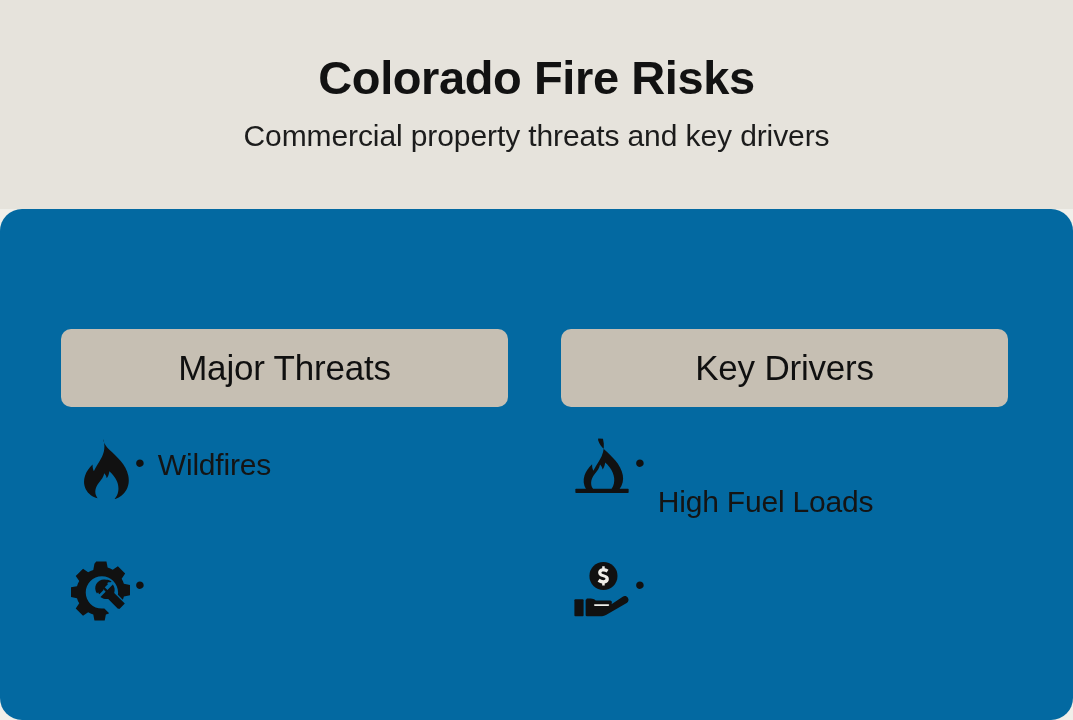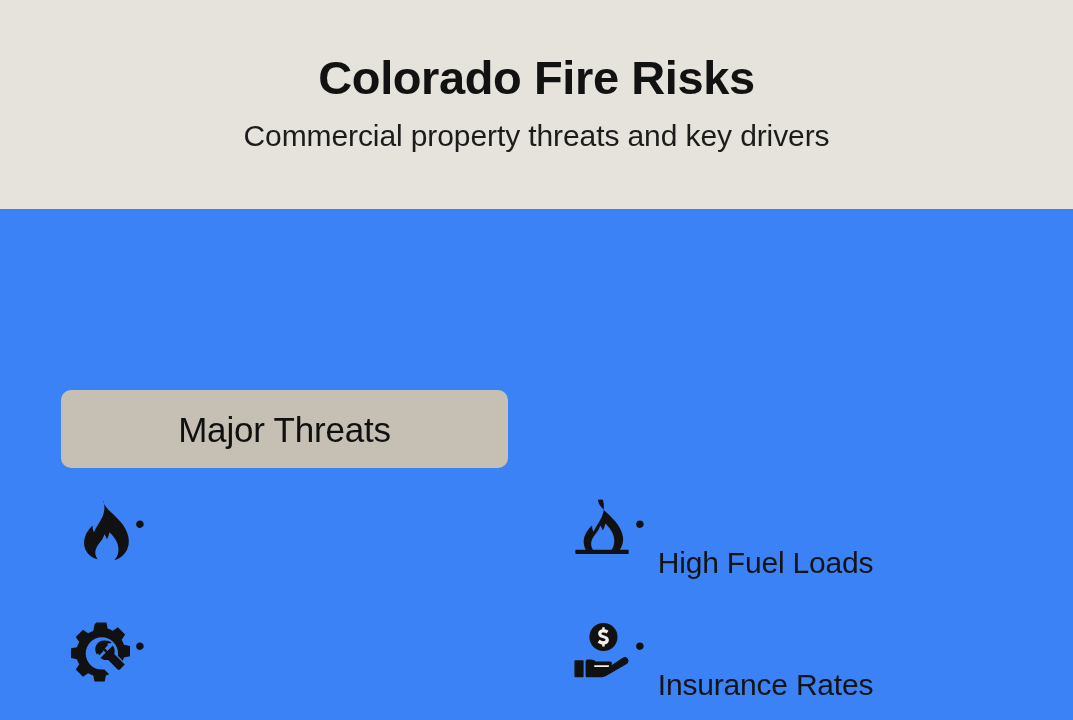--- a/index.html
+++ b/index.html
@@ -57,27 +57,28 @@
     letter-spacing: -0.1px;
     color: #1c1c1c;
     line-height: 1.15;
     text-align: center;
   }
 
   
   .board {
     flex: 1 1 auto;
     position: relative;
-    background: #3b82f6;
+    background: #0369a1;
     padding: 58px 61px 0 61px;
     box-sizing: border-box;
     display: flex;
     flex-direction: row;
     gap: 53px;
-    align-items: flex-end;
+    align-items: center;
+    border-radius: 22px;
   }
 
   .column {
     width: 447px;
     flex: 0 0 447px;
     display: flex;
     flex-direction: column;
   }
 
   .column-header {
@@ -183,20 +184,21 @@
       <ul class="item-list">
 
         <li class="list-item first">
           <span class="item-icon">
             <svg viewBox="0 0 64 64" xmlns="http://www.w3.org/2000/svg" aria-hidden="true">
               <path fill="#111111" d="M33.6 2.2c1.6 6.9 1.0 12.6-1.6 18.3-1.5 3.3-3.5 6.3-5.4 9.3-1.1 1.8-2.2 3.6-3.0 5.5-1.0-2.1-1.4-4.3-1.3-6.8-3.6 3.3-6.3 7.0-7.8 11.5-2.6 7.8-0.3 15.5 6.0 20.1 2.0 1.5 4.3 2.5 6.9 3.0-1.7-2.3-2.5-4.7-2.3-7.4.2-3.0 1.5-5.6 3.3-8.0 1.3-1.7 2.7-3.3 3.9-5.1 1.0-1.5 1.7-3.2 2.0-5.1 1.4 1.5 2.2 3.2 2.6 5.1 1.5-2.3 2.4-4.7 2.7-7.3 3.4 3.0 6.1 6.4 7.8 10.5 1.5 3.6 2.0 7.3 1.2 11.1-.6 2.8-1.9 5.2-3.8 7.4 5.4-1.6 9.6-4.7 12.3-9.6 2.6-4.7 3.1-9.7 2.0-14.9-1.2-5.7-4.1-10.6-7.8-15.0-3.4-4.0-7.3-7.5-11.1-11.1-2.9-2.8-5.6-5.7-6.6-9.5-.1-.6-.2-1.2-.0-2.0z"></path>
             </svg>
           </span>
           <span class="item-text-wrap">
             <span class="bullet-dot">•</span>
+            <span class="item-label">Wildfires</span>
           </span>
         </li>
 
         <li class="list-item second">
           <span class="item-icon">
             <svg viewBox="0 0 64 64" xmlns="http://www.w3.org/2000/svg" aria-hidden="true">
               <path fill="#111111" fill-rule="evenodd" d="M26.0 2.5h10.6l1.2 6.3c1.9.5 3.7 1.3 5.3 2.3l5.3-3.6 7.5 7.5-3.6 5.3c1.0 1.6 1.8 3.4 2.3 5.3l6.3 1.2v10.6l-6.3 1.2c-.3 1.2-.7 2.3-1.2 3.4l-5.0-5.0c.1-.8.2-1.6.2-2.5 0-9.2-7.5-16.7-16.7-16.7S15.2 25.3 15.2 34.5 22.7 51.2 31.9 51.2c.9 0 1.7-.1 2.5-.2l5.0 5.0c-1.1.5-2.2.9-3.4 1.2l-1.2 6.3H24.2l-1.2-6.3c-1.9-.5-3.7-1.3-5.3-2.3l-5.3 3.6-7.5-7.5 3.6-5.3c-1.0-1.6-1.8-3.4-2.3-5.3l-6.3-1.2V29.3l6.3-1.2c.5-1.9 1.3-3.7 2.3-5.3l-3.6-5.3 7.5-7.5 5.3 3.6c1.6-1.0 3.4-1.8 5.3-2.3l1.2-6.3z"></path>
               <path fill="#111111" d="M41.9 23.2c-3.6-2.6-8.6-2.3-11.9 1.0-3.0 3.0-3.5 7.5-1.6 11.0l-.1.1 1.0 1.0 4.8-4.8 3.2 3.2-4.8 4.8 1.0 1.0.1-.1c1.5.8 3.2 1.1 4.8 1.0l10.3 10.3 5.2-5.2-10.3-10.3c.3-2.5-.4-5.1-2.1-7.1l-5.1 5.1-3.2-3.2 5.1-5.1c-.9-.8-1.8-1.4-2.8-1.8l5.4-.1z"></path>
               <path fill="#111111" d="M39.6 22.8l-5.6 5.6 3.6 3.6 5.6-5.6c1.9 2.5 2.4 5.8 1.4 8.7l10.9 10.9-5.5 5.5-10.9-10.9c-2.9 1.0-6.2.5-8.7-1.4l5.6-5.6-3.6-3.6-5.6 5.6c-2.1-2.8-2.4-6.6-.7-9.7 1.9-3.5 5.9-5.3 9.7-4.5l3.8 1.4z"></path>
             </svg>
@@ -204,20 +206,23 @@
           <span class="item-text-wrap">
             <span class="bullet-dot">•</span>
           </span>
         </li>
 
       </ul>
     </div>
 
     <div class="column col-right">
 
+      <div class="column-header">
+        <span class="column-header-label">Key Drivers</span>
+      </div>
 
       <ul class="item-list">
 
         <li class="list-item first">
           <span class="item-icon">
             <svg viewBox="0 0 64 64" xmlns="http://www.w3.org/2000/svg" aria-hidden="true">
               <path fill="#111111" d="M33.0 1.8c1.7 6.8 1.1 12.5-1.5 18.2-1.5 3.3-3.5 6.3-5.4 9.3-1.1 1.8-2.2 3.6-3.0 5.5-1.0-2.1-1.4-4.3-1.3-6.8-3.6 3.3-6.3 7.0-7.8 11.5-1.7 5.1-1.1 10.1 1.6 14.4h7.4c-1.7-2.2-2.4-4.6-2.2-7.2.2-3.0 1.5-5.6 3.3-8.0 1.3-1.7 2.7-3.3 3.9-5.1 1.0-1.5 1.7-3.2 2.0-5.1 1.4 1.5 2.2 3.2 2.6 5.1 1.5-2.3 2.4-4.7 2.7-7.3 3.4 3.0 6.1 6.4 7.8 10.5 1.5 3.6 2.0 7.3 1.2 11.1-.4 2.0-1.2 3.8-2.4 5.5.3.2.5.4.7.5h7.4c3.2-4.3 4.4-9.1 3.5-14.4-1.0-5.8-4.0-10.8-7.7-15.3-3.4-4.0-7.3-7.5-11.1-11.1-2.9-2.8-5.6-5.7-6.6-9.5-.1-.6-.2-1.2-.0-2.0z"></path>
               <rect fill="#111111" x="4.5" y="53.5" width="55" height="4.4" rx="0.8"></rect>
             </svg>
           </span>
@@ -235,21 +240,20 @@
               <path fill="#f0efea" d="M32.2 7.6h2.6v2.0c1.5.2 2.8.7 3.9 1.6l-1.9 2.8c-1.0-.8-2.1-1.2-3.3-1.2-1.3 0-2.1.5-2.1 1.3 0 .9.9 1.2 2.9 1.8 2.9.8 4.8 1.9 4.8 4.7 0 2.5-1.7 4.2-4.3 4.6v2.1h-2.6v-2.1c-1.8-.2-3.4-.9-4.7-2.0l2.0-2.8c1.2 1.0 2.5 1.5 3.9 1.5 1.4 0 2.2-.5 2.2-1.4 0-.9-.8-1.2-2.8-1.8-2.8-.8-4.8-1.8-4.8-4.7 0-2.4 1.6-4.1 4.2-4.5v-2.0z"></path>
 
               <rect fill="#111111" x="3.5" y="41.5" width="9.5" height="17.5" rx="1.0"></rect>
 
               <path fill="#111111" d="M16.2 41.5c-.6 0-1.1.5-1.1 1.1v15.3c0 .6.5 1.1 1.1 1.1h15.9c1.4 0 2.8-.4 4.0-1.1l21.4-12.6c1.9-1.1 2.5-3.6 1.2-5.4-1.2-1.7-3.6-2.1-5.3-.9l-11.6 7.8c.3-.7.4-1.4.4-2.2 0-1.0-.8-1.8-1.8-1.8H25.5c-1.4-1.3-3.2-2.0-5.1-2.0h-4.2z"></path>
               <path fill="#f0efea" d="M24.6 46.6h14.0c.5 0 .9.4.9.9s-.4.9-.9.9h-14.0c-.5 0-.9-.4-.9-.9s.4-.9.9-.9z"></path>
             </svg>
           </span>
           <span class="item-text-wrap">
             <span class="bullet-dot">•</span>
-            <span class="item-label">Insurance Rates</span>
           </span>
         </li>
 
       </ul>
     </div>
 
   </div>
 </div>
 
 </body></html>

